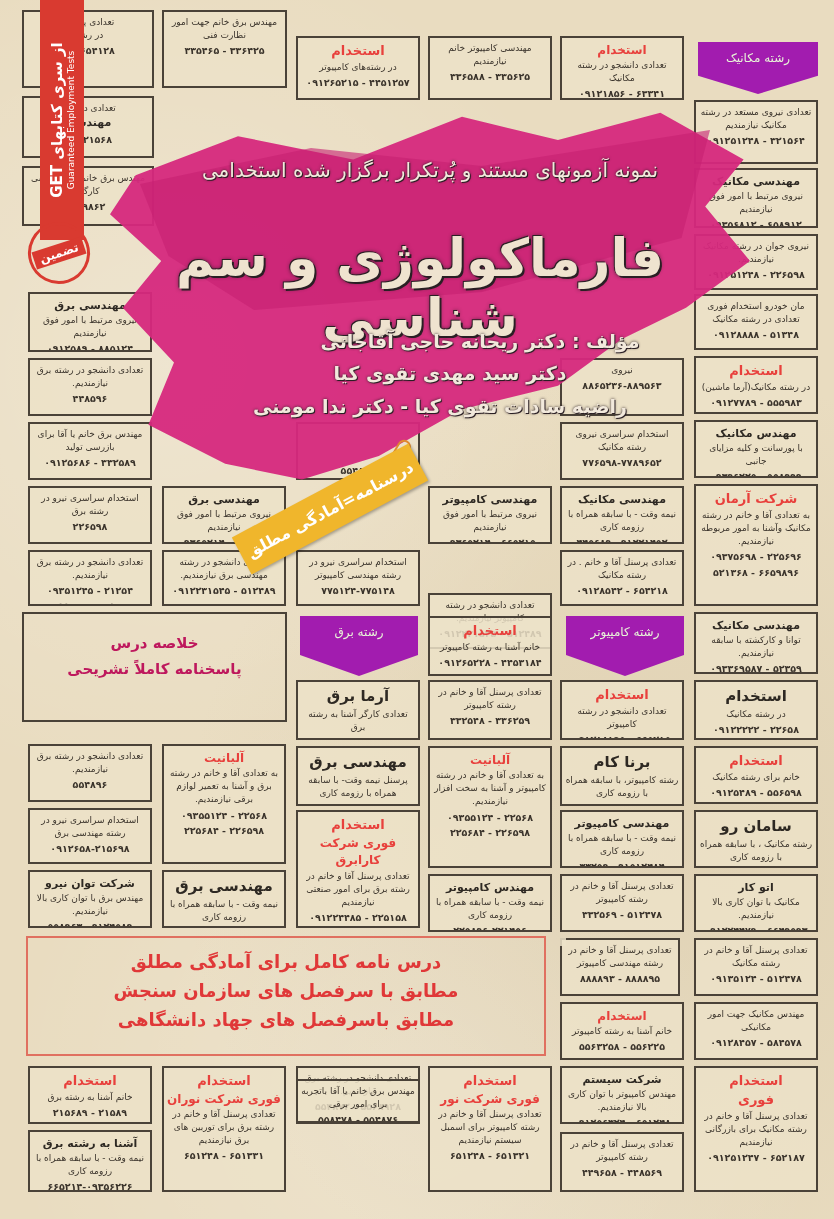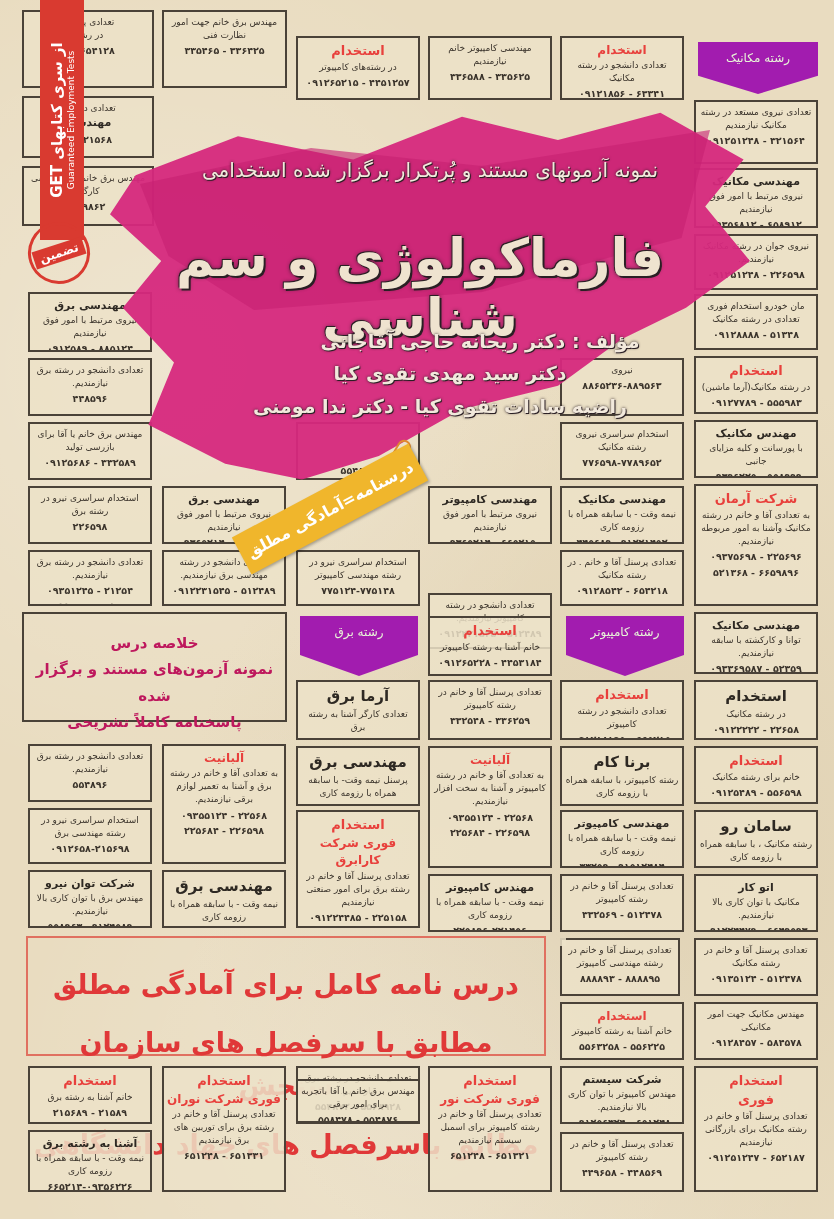--- a/index.html
+++ b/index.html
@@ -106,21 +106,21 @@
     position: absolute; left: 22px; top: 612px; width: 265px; height: 110px;
     border: 2px solid #4a4238; text-align: center; padding-top: 16px;
     color: #be185d; font-weight: bold;
   }
   .summary-box span { display: block; font-size: 15px; line-height: 1.75; }
   .promo-box {
     position: absolute; left: 26px; top: 936px; width: 520px; height: 120px;
     border: 2px solid #e07060; text-align: center; padding-top: 10px;
     color: #e03838; font-weight: bold;
   }
-  .promo-box span { display: block; font-size: 27px; line-height: 1.6; margin-top: 15px; }
+  .promo-box span { display: block; font-size: 18px; line-height: 1.6; }
 </style>
 </head>
 <body>
 
 <div class="ad" style="left:22px;top:10px;width:132px;height:78px;">
     <span class="b">تعدادی پرسنل</span>
     <span class="b">در رشته</span>
     <span class="p">۶۵۴۱۲۸ -۵۷</span>
   </div>
 <div class="ad" style="left:162px;top:10px;width:125px;height:78px;">
@@ -249,21 +249,20 @@
   </div>
 <div class="ad" style="left:694px;top:484px;width:124px;height:122px;">
     <span class="t red">شرکت آرمان</span>
     <span class="b">به تعدادی آقا و خانم در رشته مکانیک وآشنا به امور مربوطه نیازمندیم.</span>
     <span class="p">۲۲۵۶۹۶ - ۰۹۳۷۵۶۹۸</span>
     <span class="p">۶۶۵۹۸۹۶ - ۵۲۱۳۶۸</span>
   </div>
 
 <div class="summary-box">
   <span>خلاصه درس</span>
-  <span>نمونه آزمون‌های مستند و برگزار شده</span>
   <span>پاسخنامه کاملاً تشریحی</span>
 </div>
 
 <div class="section-tag" style="left:300px;top:616px;width:118px;height:60px;"><span>رشته برق</span></div>
 <div class="ad" style="left:428px;top:616px;width:124px;height:60px;">
     <span class="t red">استخدام</span>
     <span class="b">خانم آشنا به رشته کامپیوتر</span>
     <span class="p">۴۴۵۳۱۸۴ - ۰۹۱۲۶۵۲۲۸</span>
   </div>
 <div class="section-tag" style="left:566px;top:616px;width:118px;height:60px;"><span>رشته کامپیوتر</span></div>

